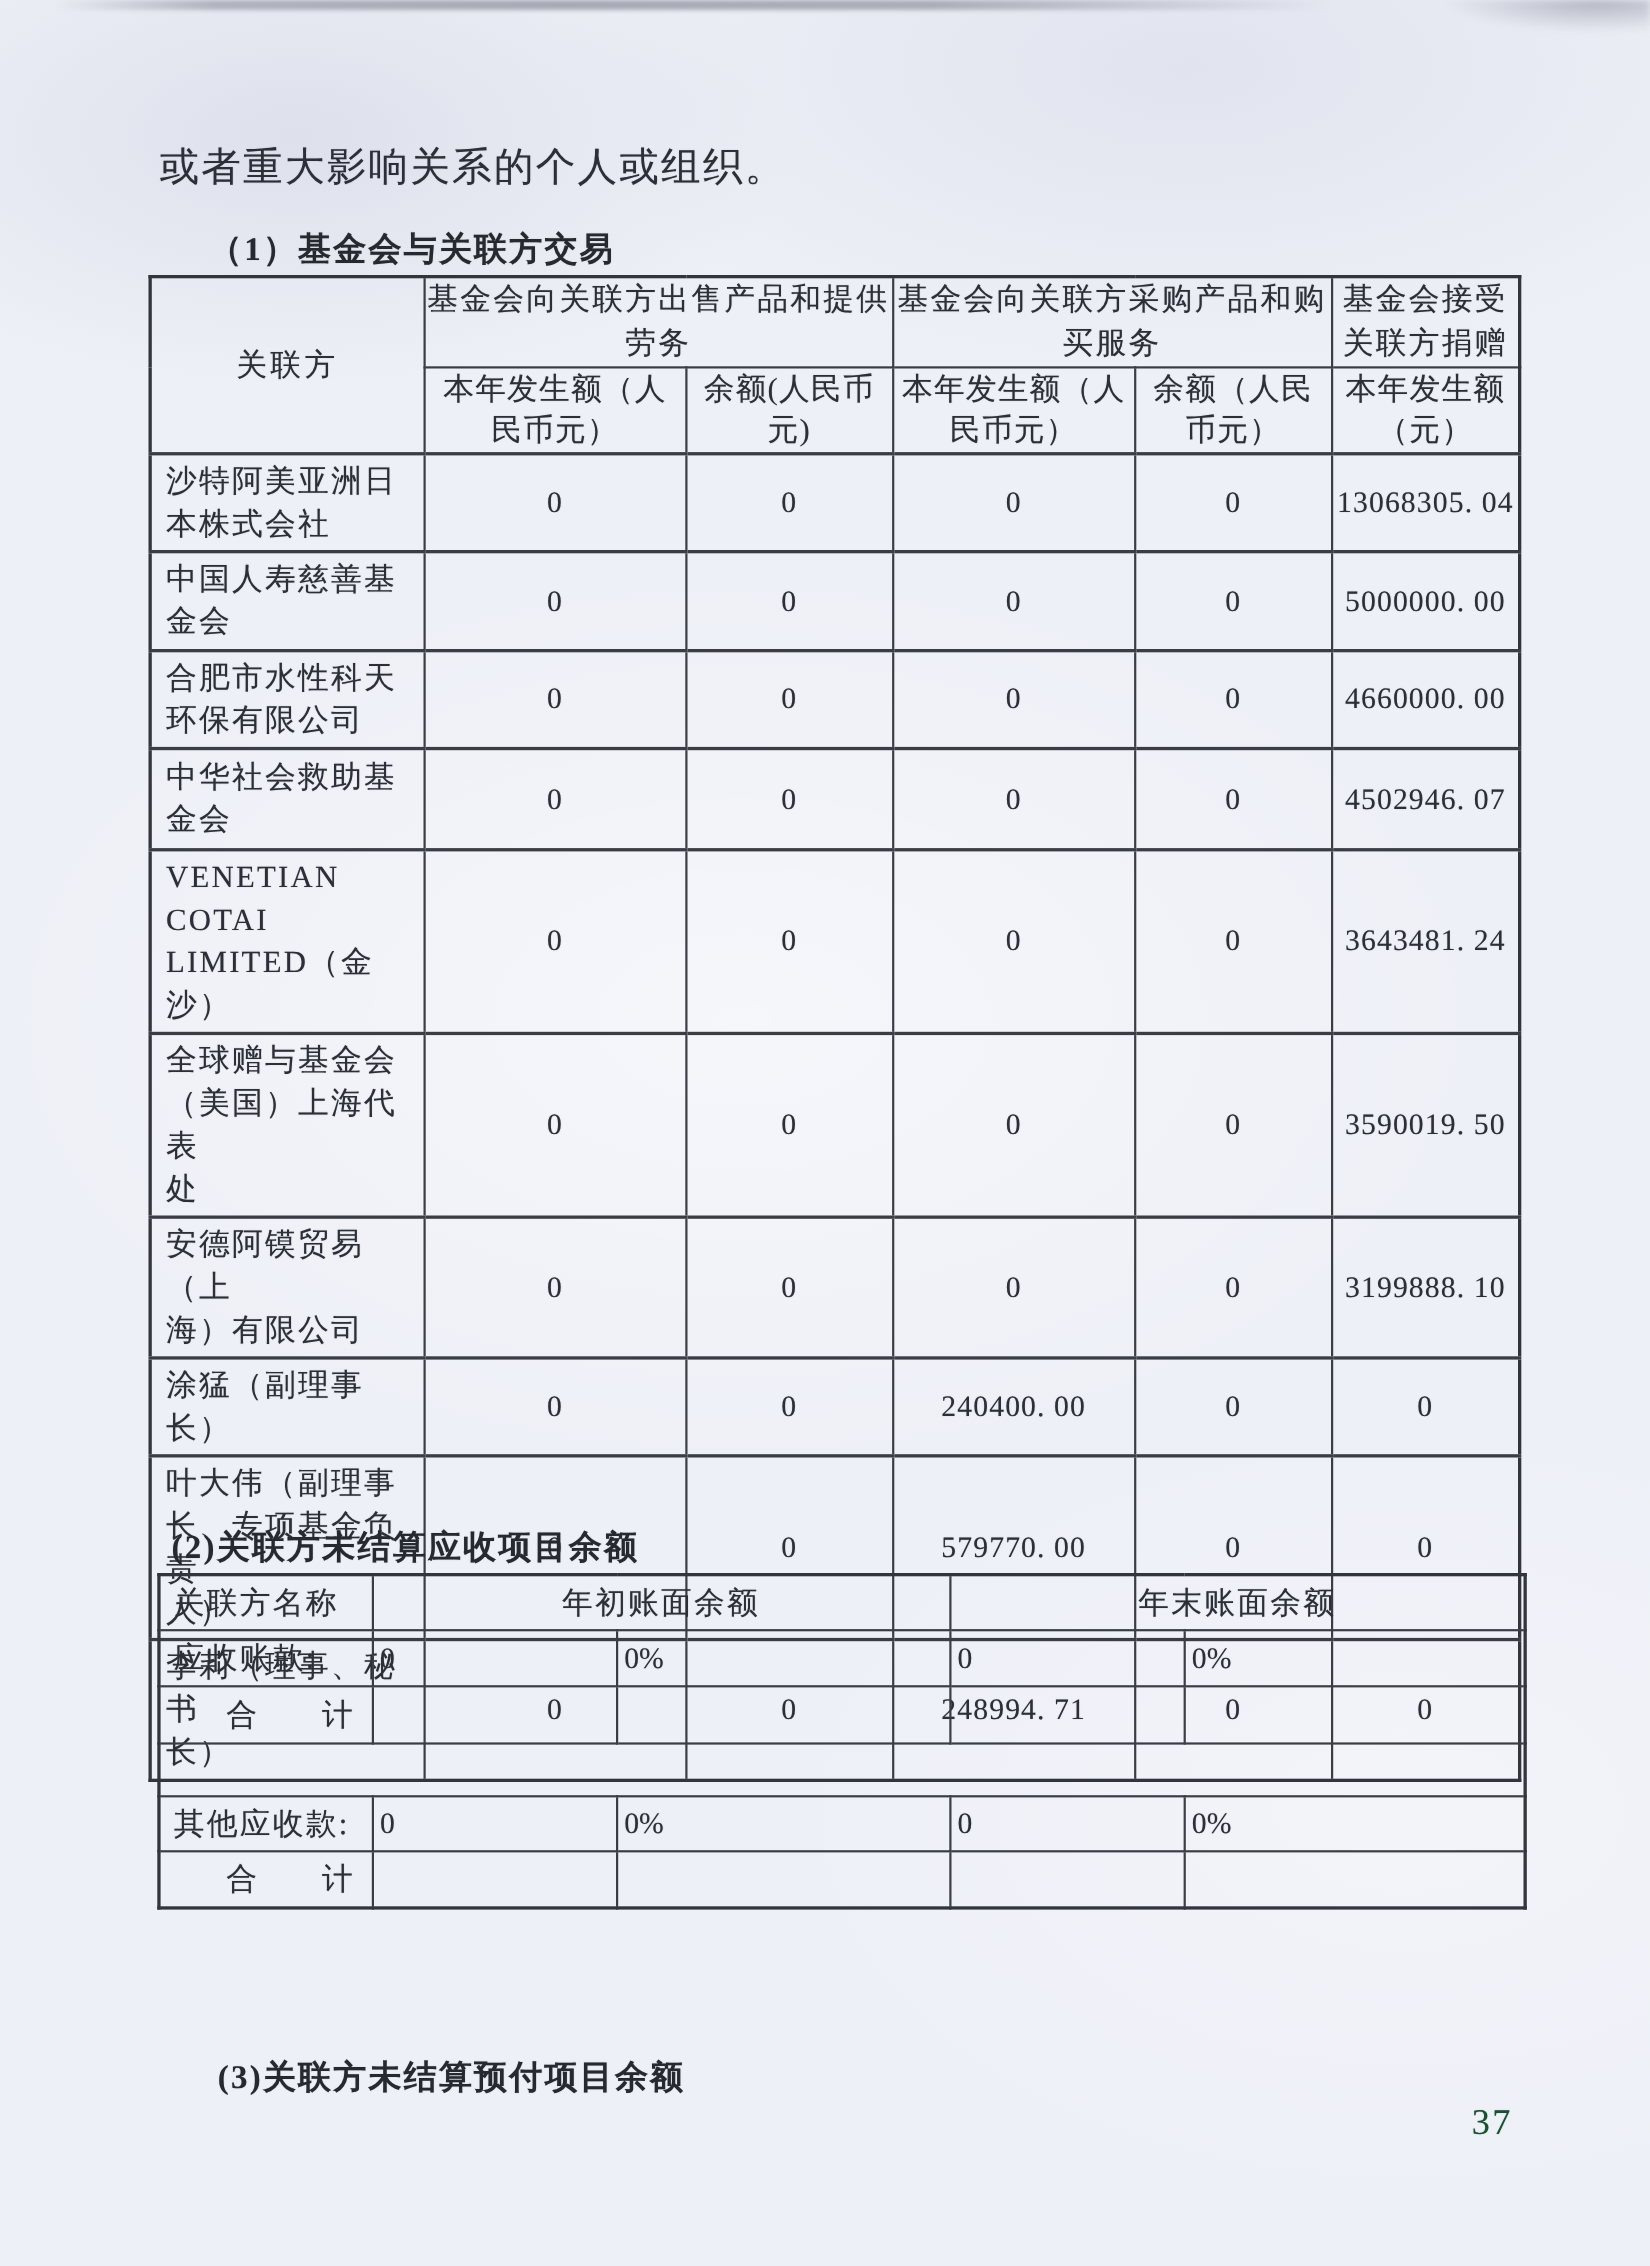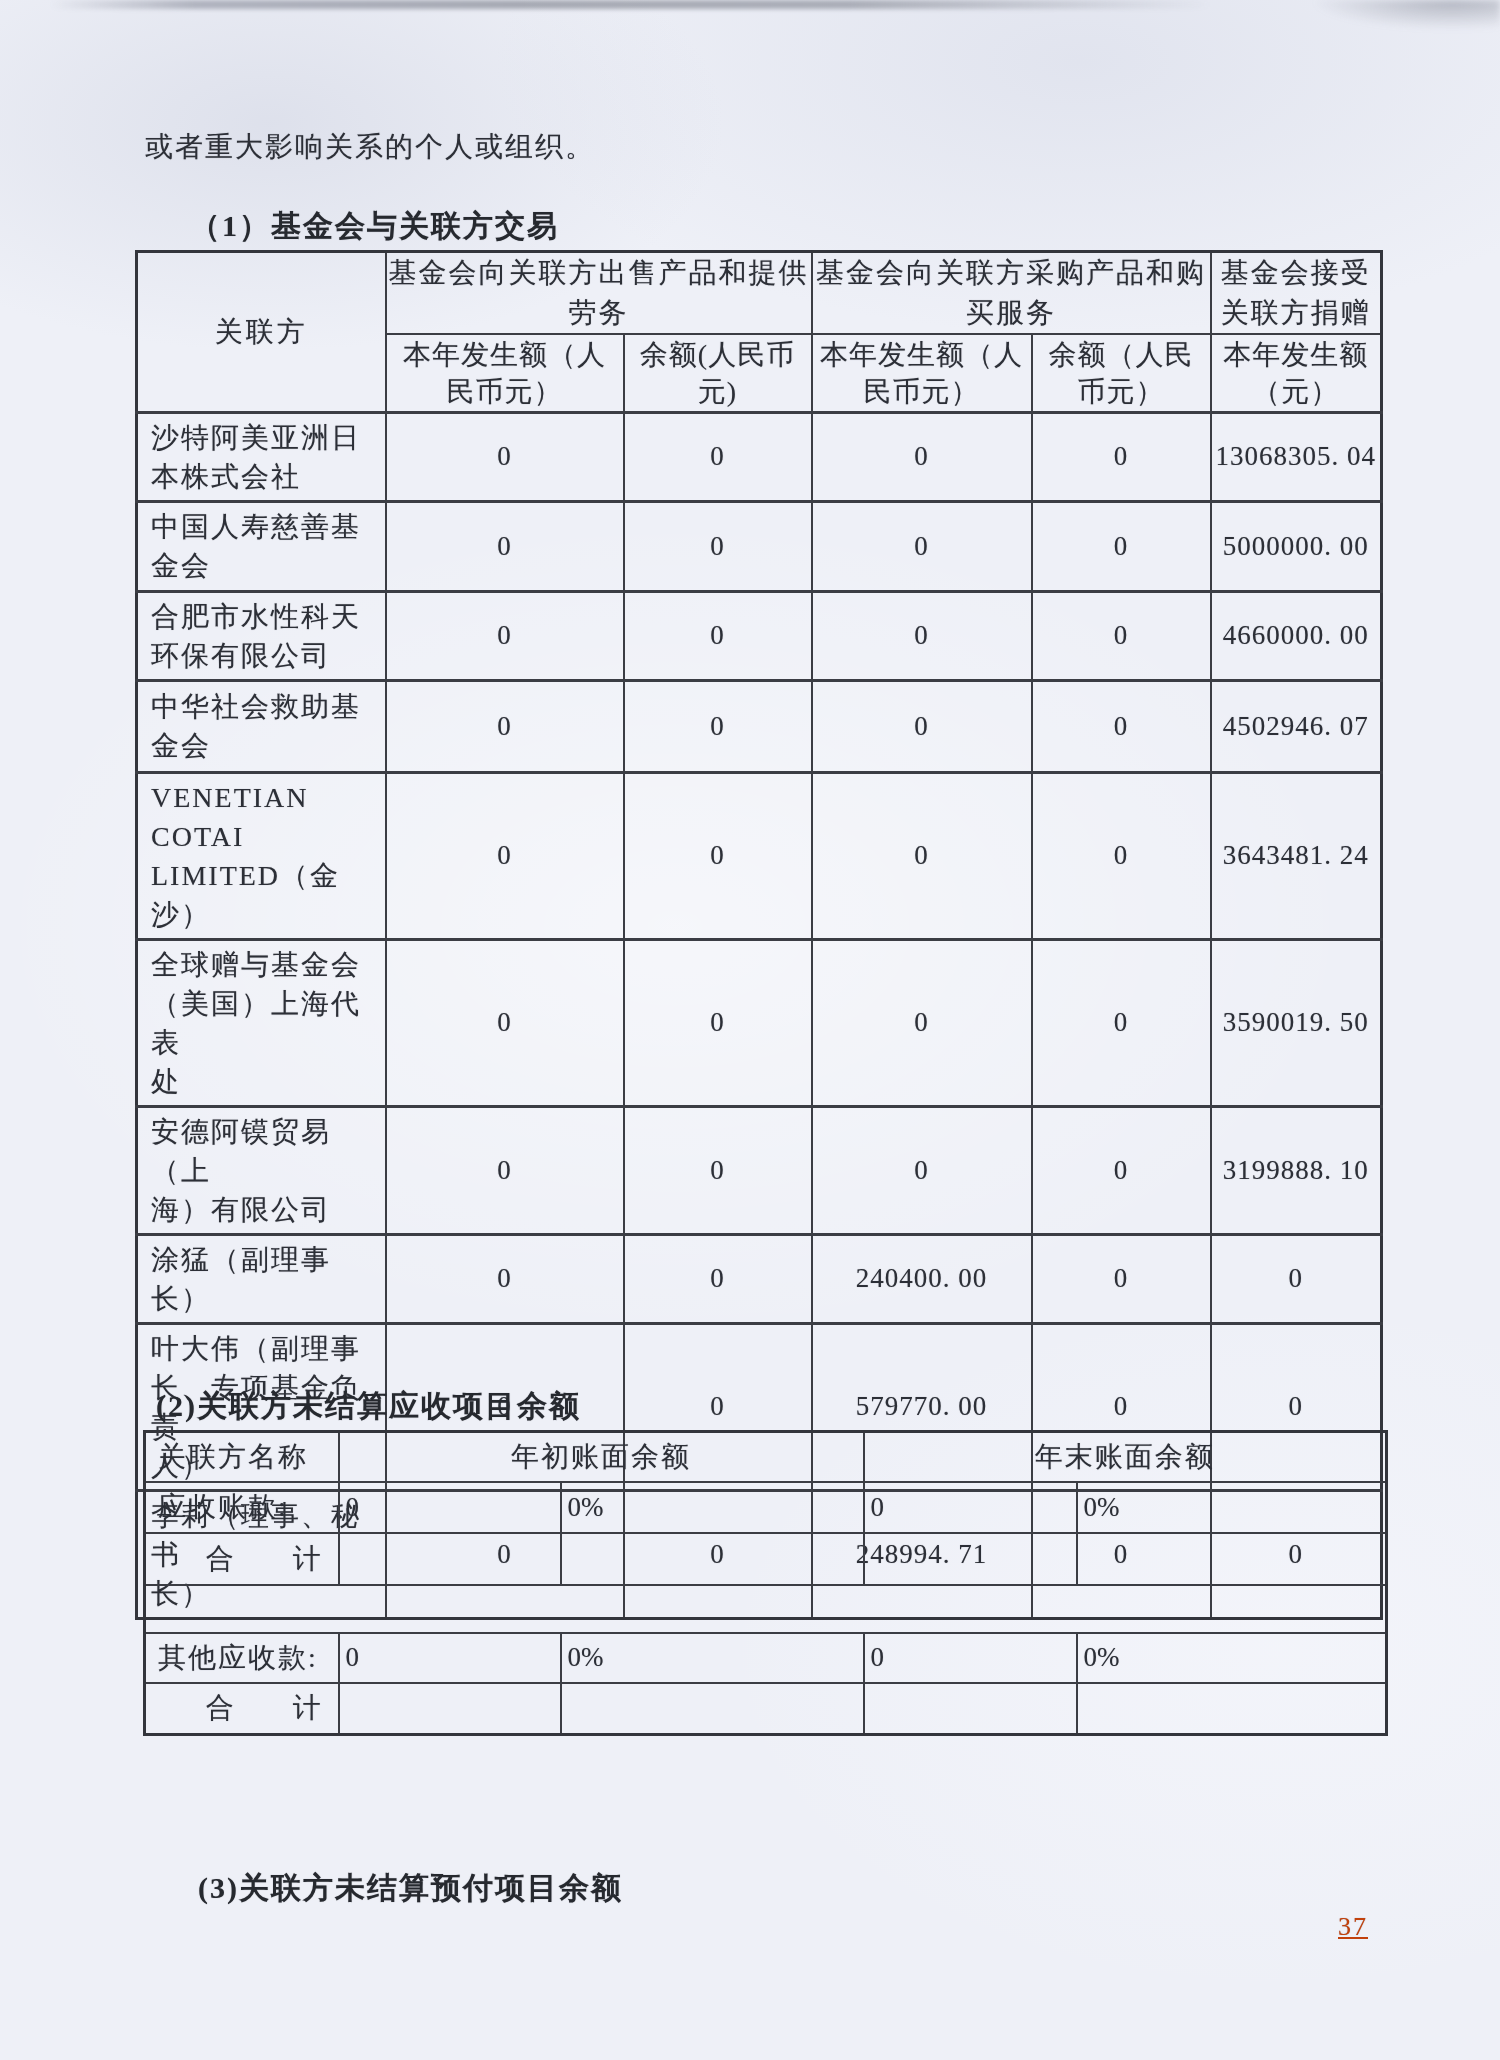--- a/index.html
+++ b/index.html
@@ -14,26 +14,26 @@
       radial-gradient(ellipse 1000px 600px at 45% 45%, rgba(255,255,255,.45), transparent 70%),
       radial-gradient(ellipse 800px 500px at 85% 80%, rgba(246,247,252,.6), transparent 70%);
   }
   .paper{position:absolute;inset:0;text-shadow:0 0 1px rgba(44,47,55,.38);}
   
   .edge-top{position:absolute;top:0;left:50px;width:1210px;height:9px;opacity:.5;filter:blur(2px);
     background:linear-gradient(90deg,transparent,#7a7e8c 12%,#636773 38%,#6e727d 66%,transparent 96%);}
   .smudge-tr{position:absolute;top:0;right:0;width:190px;height:30px;filter:blur(3px);
     background:radial-gradient(ellipse at 75% 0%, rgba(108,113,128,.45), transparent 70%);}
   
-  .intro{position:absolute;left:145px;top:128px;font-size:28px;letter-spacing:2px;margin:0;}
+  .intro{position:absolute;left:145px;top:128px;font-size:36px;letter-spacing:2px;margin:0;}
   .heading{position:absolute;font-size:30px;font-weight:700;letter-spacing:2px;margin:0;color:#26292f;}
   .h1pos{left:190px;top:206px;}
   .h2pos{left:156px;top:1386px;}
   .h3pos{left:150px;top:1868px;margin-left:48px;}
-  .pagenum{position:absolute;left:1338px;top:1912px;font-size:26px;color:#c2410c;letter-spacing:2px;text-decoration:underline;}
+  .pagenum{position:absolute;left:1338px;top:1912px;font-size:33px;color:#14532d;letter-spacing:2px;}
   
   table{border-collapse:collapse;table-layout:fixed;background:transparent;}
   .t1{position:absolute;left:135px;top:250px;width:1245px;border:3px solid #33353c;}
   .t2{position:absolute;left:143px;top:1430px;width:1242px;border:3px solid #33353c;}
   th,td{border:2px solid #3b3d44;font-weight:normal;font-size:28px;padding:0;}
   .t1 tbody td{border-top-width:3px;}
   .corner{text-align:center;vertical-align:middle;letter-spacing:3px;}
   .gh{text-align:center;vertical-align:middle;white-space:pre-line;line-height:40px;letter-spacing:2px;}
   .sh{text-align:center;vertical-align:middle;white-space:pre-line;line-height:37px;letter-spacing:1px;}
   .name{text-align:left;vertical-align:middle;white-space:pre-line;line-height:39px;

